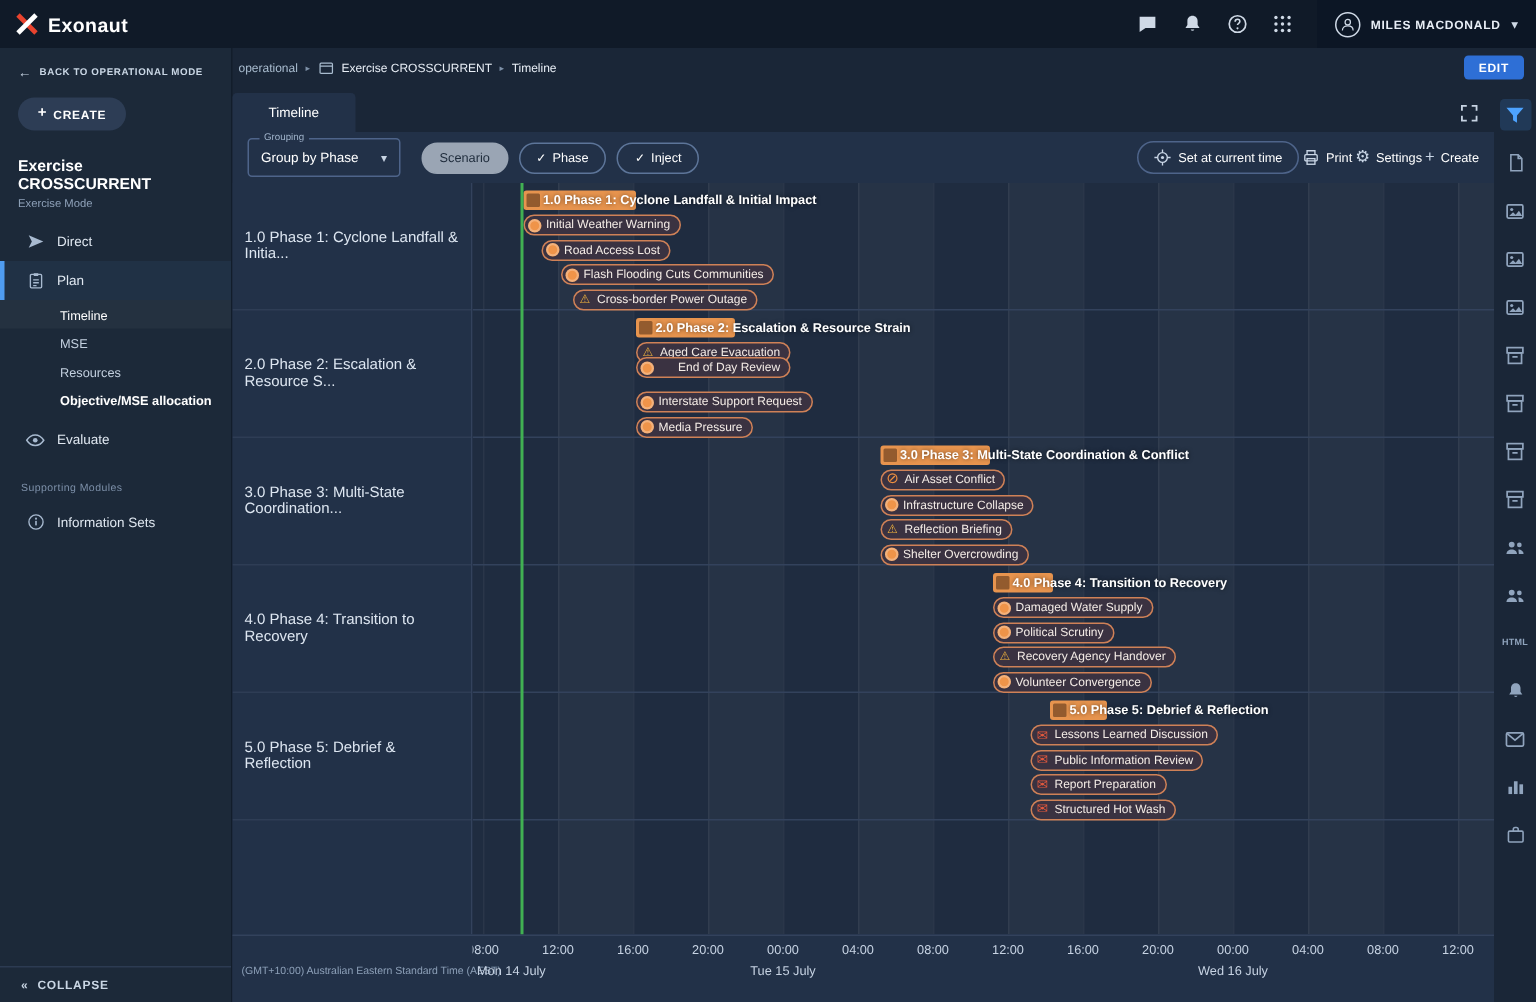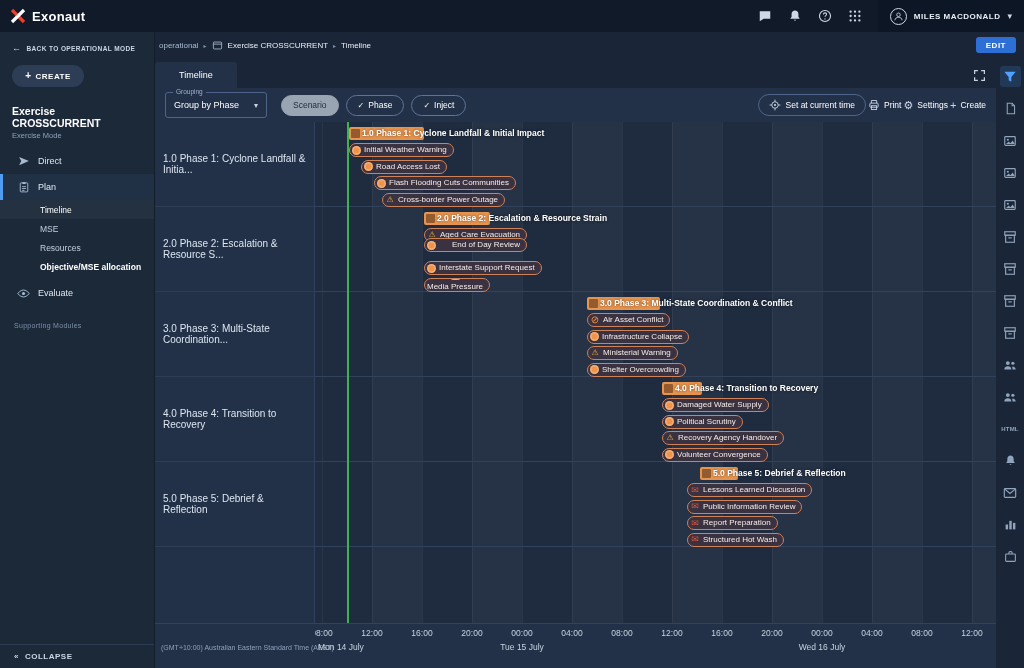--- a/index.html
+++ b/index.html
@@ -205,20 +205,30 @@
         <div class="nav-item" style="margin-top:4px">
           <span class="nav-ic">
             <svg viewBox="0 0 16 16" width="13" height="13">
                 <path d="M1 8s2.8-4.3 7-4.3S15 8 15 8s-2.8 4.3-7 4.3S1 8 1 8z" fill="none" stroke="currentColor" stroke-width="1.2"></path>
                 <circle cx="8" cy="8" r="1.9" fill="currentColor"></circle>
               </svg>
           </span>
           <span>Evaluate</span>
         </div>
         <div class="section-label">Supporting Modules</div>
+        <div class="nav-item">
+          <span class="nav-ic">
+            <svg viewBox="0 0 16 16" width="12" height="12">
+                <circle cx="8" cy="8" r="6.3" fill="none" stroke="currentColor" stroke-width="1.2"></circle>
+                <rect x="7.3" y="7" width="1.4" height="4" fill="currentColor"></rect>
+                <circle cx="8" cy="5" r=".9" fill="currentColor"></circle>
+              </svg>
+          </span>
+          <span>Information Sets</span>
+        </div>
       </nav>
       <div class="spacer"></div>
       <div class="collapse">
         <span>«</span>
         <span>COLLAPSE</span>
       </div>
     </aside>
 
     <main class="main">
       <div class="crumb-row">
@@ -371,41 +381,41 @@
                   <span class="pill-text">Aged Care Evacuation</span>
                 </div>
                 <div class="pill" style="left: 109px; top: 31px; gap: 16px;">
                   <span class="pic inject"></span>
                   <span class="pill-text">End of Day Review</span>
                 </div>
                 <div class="pill" style="left: 109px; top: 54px;">
                   <span class="pic inject"></span>
                   <span class="pill-text">Interstate Support Request</span>
                 </div>
-                <div class="pill" style="left: 109px; top: 70.5px; flex-direction: column;">
+                <div class="pill" style="left: 109px; top: 70.5px;">
                   <span class="pic inject"></span>
                   <span class="pill-text">Media Pressure</span>
                 </div>
               </div>
               <div class="grid-row" style="top: 170px;">
                 <div class="phase-bar" style="left: 272px; width: 73px;">
                   <span class="bar-ic"></span>
                 </div>
                 <span class="phase-label" style="left: 285px;">3.0 Phase 3: Multi-State Coordination &amp; Conflict</span>
                 <div class="pill" style="left: 272px; top: 21px;">
                   <span class="pic conflict">⊘</span>
                   <span class="pill-text">Air Asset Conflict</span>
                 </div>
                 <div class="pill" style="left: 272px; top: 37.5px;">
                   <span class="pic inject"></span>
                   <span class="pill-text">Infrastructure Collapse</span>
                 </div>
                 <div class="pill" style="left: 272px; top: 54px;">
                   <span class="pic warning">⚠</span>
-                  <span class="pill-text">Ministerial Warning</span>
+                  <span class="pill-text">Reflection Briefing</span>
                 </div>
                 <div class="pill" style="left: 272px; top: 70.5px;">
                   <span class="pic inject"></span>
                   <span class="pill-text">Shelter Overcrowding</span>
                 </div>
               </div>
               <div class="grid-row" style="top: 255px;">
                 <div class="phase-bar" style="left: 347px; width: 40px;">
                   <span class="bar-ic"></span>
                 </div>

